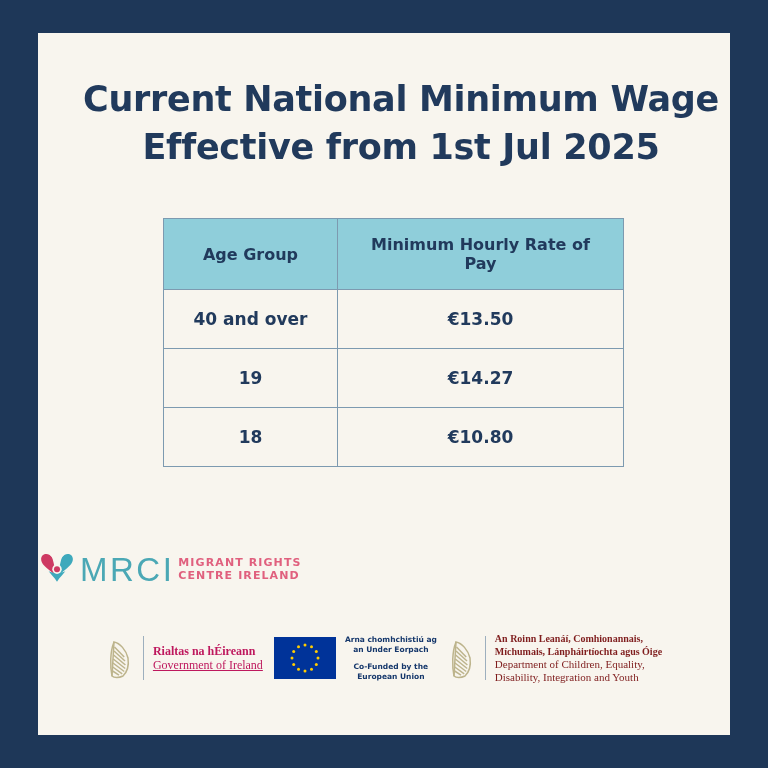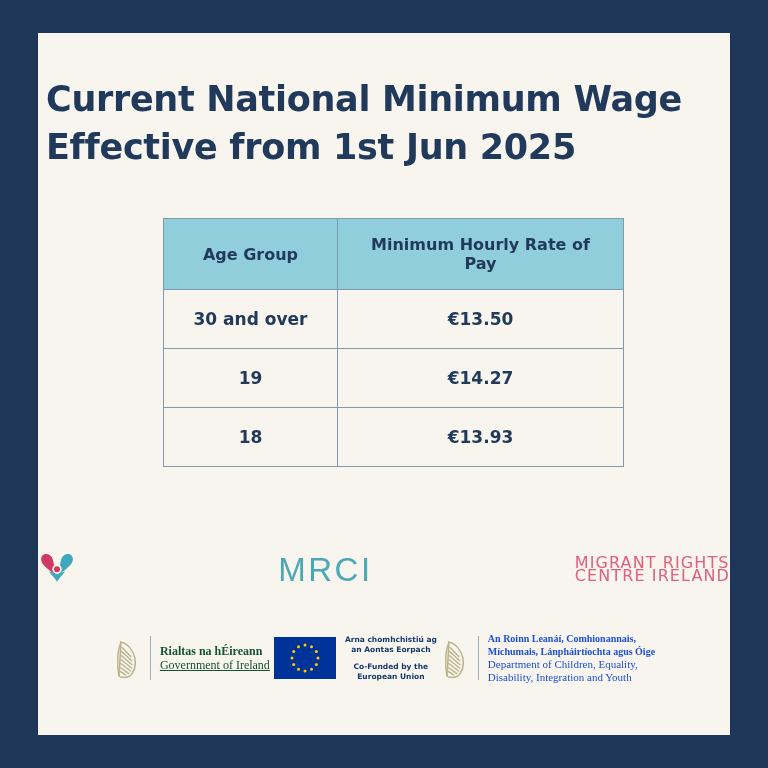--- a/index.html
+++ b/index.html
@@ -26,23 +26,24 @@
     top: 33px;
     width: 692px;
     height: 702px;
     background: #F8F5EE;
     box-sizing: border-box;
   }
 
   
   #title-block {
     position: absolute;
-    left: 8px;
+    left: 17px;
     top: 42px;
     width: 692px;
+    text-align: center;
   }
   .title-line {
     color: #213A5C;
     font-family: "DejaVu Sans", sans-serif;
     font-weight: bold;
     font-size: 35px;
     letter-spacing: -0.3px;
     line-height: 48px;
     white-space: nowrap;
   }
@@ -79,41 +80,41 @@
   .col-rate { width: 286px; }
 
   
   #mrci-logo {
     position: absolute;
     left: 0;
     top: 519px;
     width: 692px;
     display: flex;
     align-items: center;
-    justify-content: space-between;
-    gap: 11px;
+    justify-content: flex-start;
+    gap: 4px;
   }
   #mrci-mark {
     width: 38px;
     height: 34px;
     flex: none;
   }
   #mrci-word {
     color: #4BA8B5;
     font-family: "Liberation Sans", sans-serif;
     font-size: 33px;
     letter-spacing: 2.5px;
     line-height: 1;
     font-weight: 400;
   }
   #mrci-tagline {
     color: #E0607E;
     font-family: "DejaVu Sans", sans-serif;
-    font-weight: normal;
-    font-size: 16px;
+    font-weight: bold;
+    font-size: 11px;
     letter-spacing: 1.1px;
     line-height: 13px;
     text-align: left;
   }
 
   
   #funders {
     position: absolute;
     left: 0;
     top: 600px;
@@ -134,88 +135,88 @@
     background: #9DAFBE;
     flex: none;
   }
   .harp {
     width: 28px;
     height: 44px;
     flex: none;
   }
   .gov-text {
     font-family: "Liberation Serif", serif;
-    color: #14532d;
+    color: #be185d;
     line-height: 14px;
     white-space: nowrap;
   }
   .gov-ga { font-weight: bold; font-size: 12px; display: block; }
   .gov-en { font-weight: normal; font-size: 12px; display: block; text-decoration: underline; }
 
   #eu-block {
     display: flex;
     align-items: center;
     gap: 9px;
-    margin: 0 4px;
+    margin: 0 11px;
   }
   #eu-flag {
     width: 62px;
     height: 42px;
     flex: none;
   }
   .eu-text {
     font-family: "DejaVu Sans", sans-serif;
     color: #15376B;
     font-size: 7.5px;
     line-height: 10px;
     font-weight: bold;
     text-align: center;
     white-space: nowrap;
   }
   .eu-gap { height: 7px; }
 
   .dept-text {
     font-family: "Liberation Serif", serif;
-    color: #1d4ed8;
+    color: #7f1d1d;
     line-height: 12.5px;
     white-space: nowrap;
   }
   .dept-ga { font-weight: bold; font-size: 10px; display: block; }
   .dept-en { font-weight: normal; font-size: 11px; display: block; }
 </style>
 </head>
 <body>
 
 <div id="poster">
   <div id="panel">
 
     <div id="title-block">
       <div class="title-line">Current National Minimum Wage</div>
-      <div class="title-line">Effective from 1st Jun 2025</div>
+      <div class="title-line">Effective from 1st Jul 2025</div>
     </div>
 
     <table id="wage-table">
       <thead>
         <tr>
           <th class="col-age">Age Group</th>
           <th class="col-rate">Minimum Hourly Rate of Pay</th>
         </tr>
       </thead>
       <tbody>
         <tr>
-          <td class="col-age">30 and over</td>
+          <td class="col-age">40 and over</td>
           <td class="col-rate">€13.50</td>
         </tr>
         <tr>
           <td class="col-age">19</td>
           <td class="col-rate">€14.27</td>
         </tr>
         <tr>
           <td class="col-age">18</td>
-          <td class="col-rate">€13.93</td>
+          <td class="col-rate">€10.80</td>
         </tr>
       </tbody>
     </table>
 
     <div id="mrci-logo">
       <svg id="mrci-mark" viewBox="0 0 40 36">
         <path d="M3.2 7.5 C3.2 2.5 8.6 0.6 12.2 3.2 C14.6 4.9 15.6 7.8 16.2 10.6 C17.3 15.9 18.8 21.6 20 27.3 C17.2 23.6 13.2 20.4 9.4 17.2 C6.4 14.6 3.2 11.8 3.2 7.5 Z" fill="#CE3A63"></path>
         <circle cx="10.6" cy="8.2" r="4.4" fill="#CE3A63"></circle>
         <path d="M36.8 7.5 C36.8 2.5 31.4 0.6 27.8 3.2 C25.4 4.9 24.4 7.8 23.8 10.6 C22.7 15.9 21.2 21.6 20 27.3 C22.8 23.6 26.8 20.4 30.6 17.2 C33.6 14.6 36.8 11.8 36.8 7.5 Z" fill="#3EA9BC"></path>
         <circle cx="29.4" cy="8.2" r="4.4" fill="#3EA9BC"></circle>
@@ -266,21 +267,21 @@
             <circle cx="31.0" cy="34.0" r="1.5"></circle>
             <circle cx="24.5" cy="32.3" r="1.5"></circle>
             <circle cx="19.7" cy="27.5" r="1.5"></circle>
             <circle cx="18.0" cy="21.0" r="1.5"></circle>
             <circle cx="19.7" cy="14.5" r="1.5"></circle>
             <circle cx="24.5" cy="9.7" r="1.5"></circle>
           </g>
         </svg>
         <div class="eu-text">
           <div>Arna chomhchistiú ag</div>
-          <div>an Aontas Eorpach</div>
+          <div>an Under Eorpach</div>
           <div class="eu-gap"></div>
           <div>Co-Funded by the</div>
           <div>European Union</div>
         </div>
       </div>
 
       <div class="funder">
         <svg class="harp" viewBox="0 0 28 44">
           <g fill="none" stroke="#BDB48C" stroke-width="1.5">
             <path d="M6 40 C4 30 4 16 8 6"></path>

